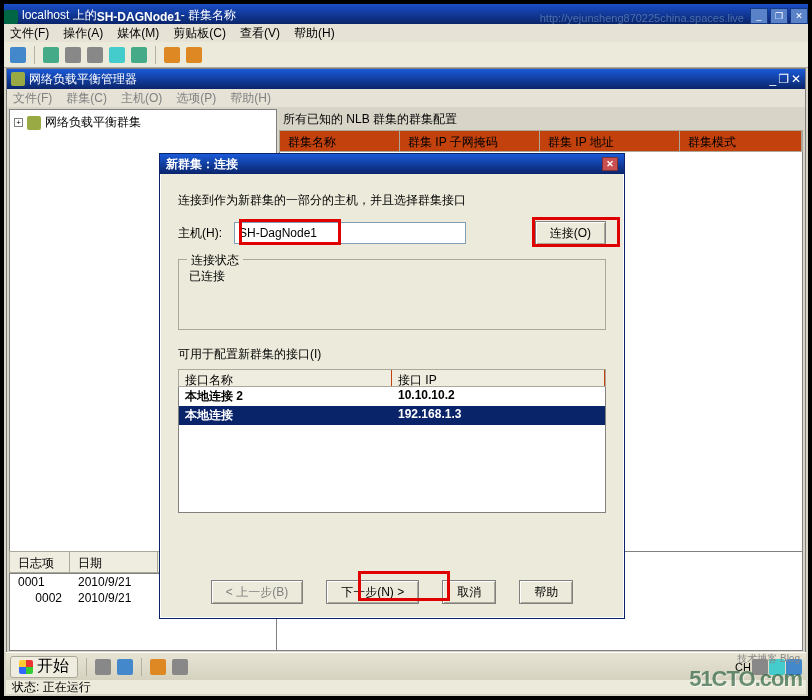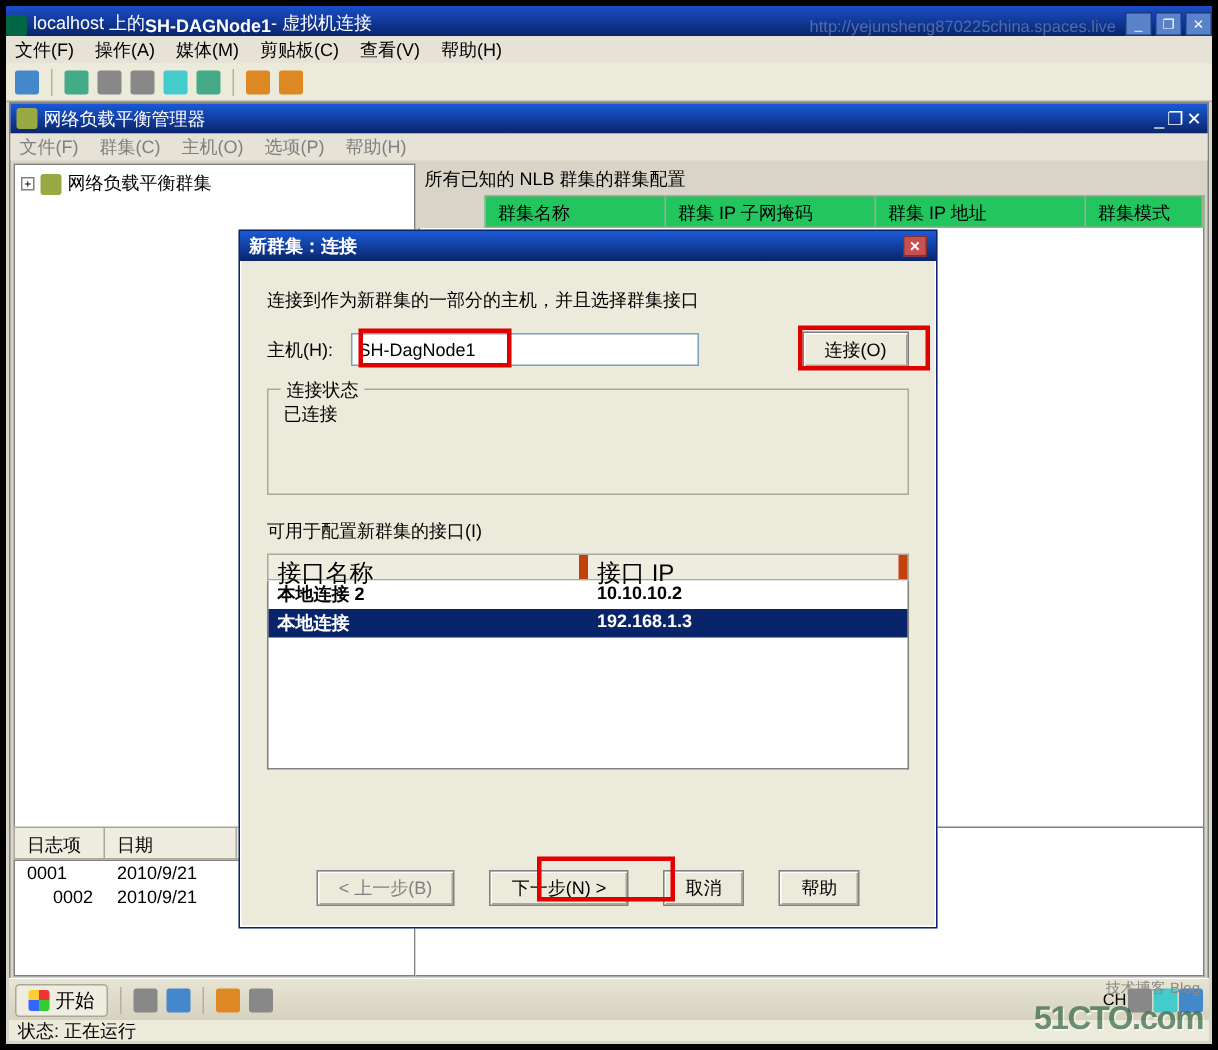--- a/index.html
+++ b/index.html
@@ -24,21 +24,21 @@
   .app-title .ico { width:14px; height:14px; background:#9a4; border-radius:2px; margin-right:4px; }
   .app-title .wbtns { margin-left:auto; display:flex; gap:2px; }
   .app-menubar { height:18px; background:#e6e2d6; display:flex; align-items:center; gap:14px; padding:0 6px; font-size:12px; color:#808080; }
   .app-body { position:absolute; top:38px; left:0; right:0; bottom:0; display:flex; }
   .tree { width:268px; background:#fff; border:1px solid #808080; margin:2px; padding:4px; }
   .tree-row { display:flex; align-items:center; gap:4px; }
   .tree-plus { width:9px; height:9px; border:1px solid #808080; font-size:8px; display:flex; align-items:center; justify-content:center; }
   .tree-ico { width:14px; height:14px; background:#9a4; border-radius:2px; }
   .right { flex:1; margin:2px 2px 2px 0; display:flex; flex-direction:column; }
   .list-header-label { padding:2px 4px; }
-  .grid-hdr { height:22px; background:#22c55e; display:flex; border:1px solid #aca899;margin-left:44px; }
+  .grid-hdr { height:22px; background:#c2410c; display:flex; border:1px solid #aca899; }
   .grid-hdr > div { border-right:1px solid #aca899; padding:3px 8px; font-size:12px; }
   .grid-body { flex:1; background:#fff; border:1px solid #808080; border-top:none; }
 
   
   .logpane { position:absolute; left:2px; right:2px; bottom:2px; height:100px; display:flex; }
   .loghdr { height:22px; background:#efece0; border:1px solid #aca899; display:flex; width:100%; }
   .loghdr > div { border-right:1px solid #aca899; padding:3px 8px; font-size:12px; }
   .logbox { flex:1; background:#fff; border:1px solid #808080; }
   .logwrap { width:268px; display:flex; flex-direction:column; }
   .logright { flex:1; background:#fff; border:1px solid #808080; border-left:none; }
@@ -50,57 +50,57 @@
   .dlg-title { height:20px; background:linear-gradient(#1a5ad8,#0a246a); color:#fff; display:flex; align-items:center; padding:0 6px; font-size:12px; font-weight:bold; }
   .dlg-title .close { margin-left:auto; width:16px; height:14px; background:#c85050; border:1px solid #803030; display:flex; align-items:center; justify-content:center; font-size:9px; color:#fff; }
   .dlg-body { padding:18px 18px 50px 18px; color:#000; }
   .dlg-row { display:flex; align-items:center; margin-top:12px; }
   .txt-host { width:232px; height:22px; border:1px solid #7f9db9; background:#fff; padding:2px 4px; font-size:12px; }
   .btn { height:24px; padding:0 14px; background:#eceada; border:1px solid #808080; box-shadow:inset 1px 1px #fff, inset -1px -1px #aca899; display:inline-flex; align-items:center; justify-content:center; font-size:12px; }
   .btn.disabled { color:#808080; }
   .grp { border:1px solid #aca899; margin-top:14px; padding:8px 10px 10px 10px; position:relative; }
   .grp .legend { position:absolute; top:-8px; left:8px; background:#eceada; padding:0 4px; }
   .if-header { height:18px; background:#efece0; display:flex; border:1px solid #aca899; }
-  .if-header > div { border-right:6px solid #c2410c; padding:2px 6px; width:50%; font-size:16px; }
+  .if-header > div { border-right:1px solid #c2410c; padding:2px 6px; width:50%; font-size:12px; }
   .if-body { height:126px; background:#fff; border:1px solid #808080; border-top:none; }
   .if-row { display:flex; font-size:12px;font-weight:bold; }
   .if-row > div { width:50%; padding:1px 6px; }
   .if-row.sel { background:#0a246a; color:#fff; }
 
   .dlg-btns { position:absolute; bottom:14px; left:0; right:0; display:flex; justify-content:center; gap:23px; }
 
   
   .redbox { position:absolute; border:3px solid #e00000; pointer-events:none; z-index:20; }
   .rb1 { top:215px; left:235px; width:102px; height:26px; }
   .rb2 { top:213px; left:528px; width:88px; height:30px; }
   .rb3 { top:567px; left:354px; width:92px; height:30px; }
 
   
   .taskbar { position:absolute; left:2px; right:2px; bottom:16px; height:28px; background:linear-gradient(#e8e4d4,#d6d2c0); border-top:1px solid #fff; display:flex; align-items:center; padding:0 4px; gap:6px; z-index:5;}
-  .start { height:22px; padding:0 8px; display:flex; align-items:center; gap:4px; border:1px solid #aca899; background:#efece0; border-radius:3px; font-size:13px; }
+  .start { height:22px; padding:0 8px; display:flex; align-items:center; gap:4px; border:1px solid #aca899; background:#efece0; border-radius:3px; font-size:16px; }
   .start .flag { width:14px; height:14px; background:conic-gradient(#e33 0 25%,#3c3 0 50%,#36f 0 75%,#fc3 0); border-radius:2px; }
   .tray { margin-left:auto; display:flex; align-items:center; gap:1px; font-size:11px; }
   .statusbar { position:absolute; left:2px; right:2px; bottom:2px; height:16px; background:#eceada; font-size:12px; padding:0 6px; border-top:1px solid #aca899; }
 
   .watermark { position:absolute; right:6px; bottom:4px; font-size:22px; font-weight:bold; color:#14532d; opacity:.6; letter-spacing:-1px; z-index:30; text-shadow:1px 1px #fff;}
   .wm2 { position:absolute; right:8px; bottom:30px; font-size:10px; color:#888; z-index:30; }
 
   .tb-green{background:#4a8;} .tb-blue{background:#48c;} .tb-grey{background:#888;} .tb-orn{background:#d82;} .tb-cyan{background:#4cc;}
 </style>
 </head>
 <body>
 
 <div class="frame">
 <div class="outer">
 
   <div class="outer-title">
     <div class="ico"></div>
     <span>localhost 上的 </span>
     <b>SH-DAGNode1</b>
-    <span> - 虚拟机连接</span>
+    <span> - 群集名称</span>
     <span class="url">http://yejunsheng870225china.spaces.live</span>
     <div class="wbtns">
       <div class="wbtn">_</div>
       <div class="wbtn">❐</div>
       <div class="wbtn">✕</div>
     </div>
   </div>
   <div class="outer-menubar">
     <span>文件(F)</span>
     <span>操作(A)</span>

